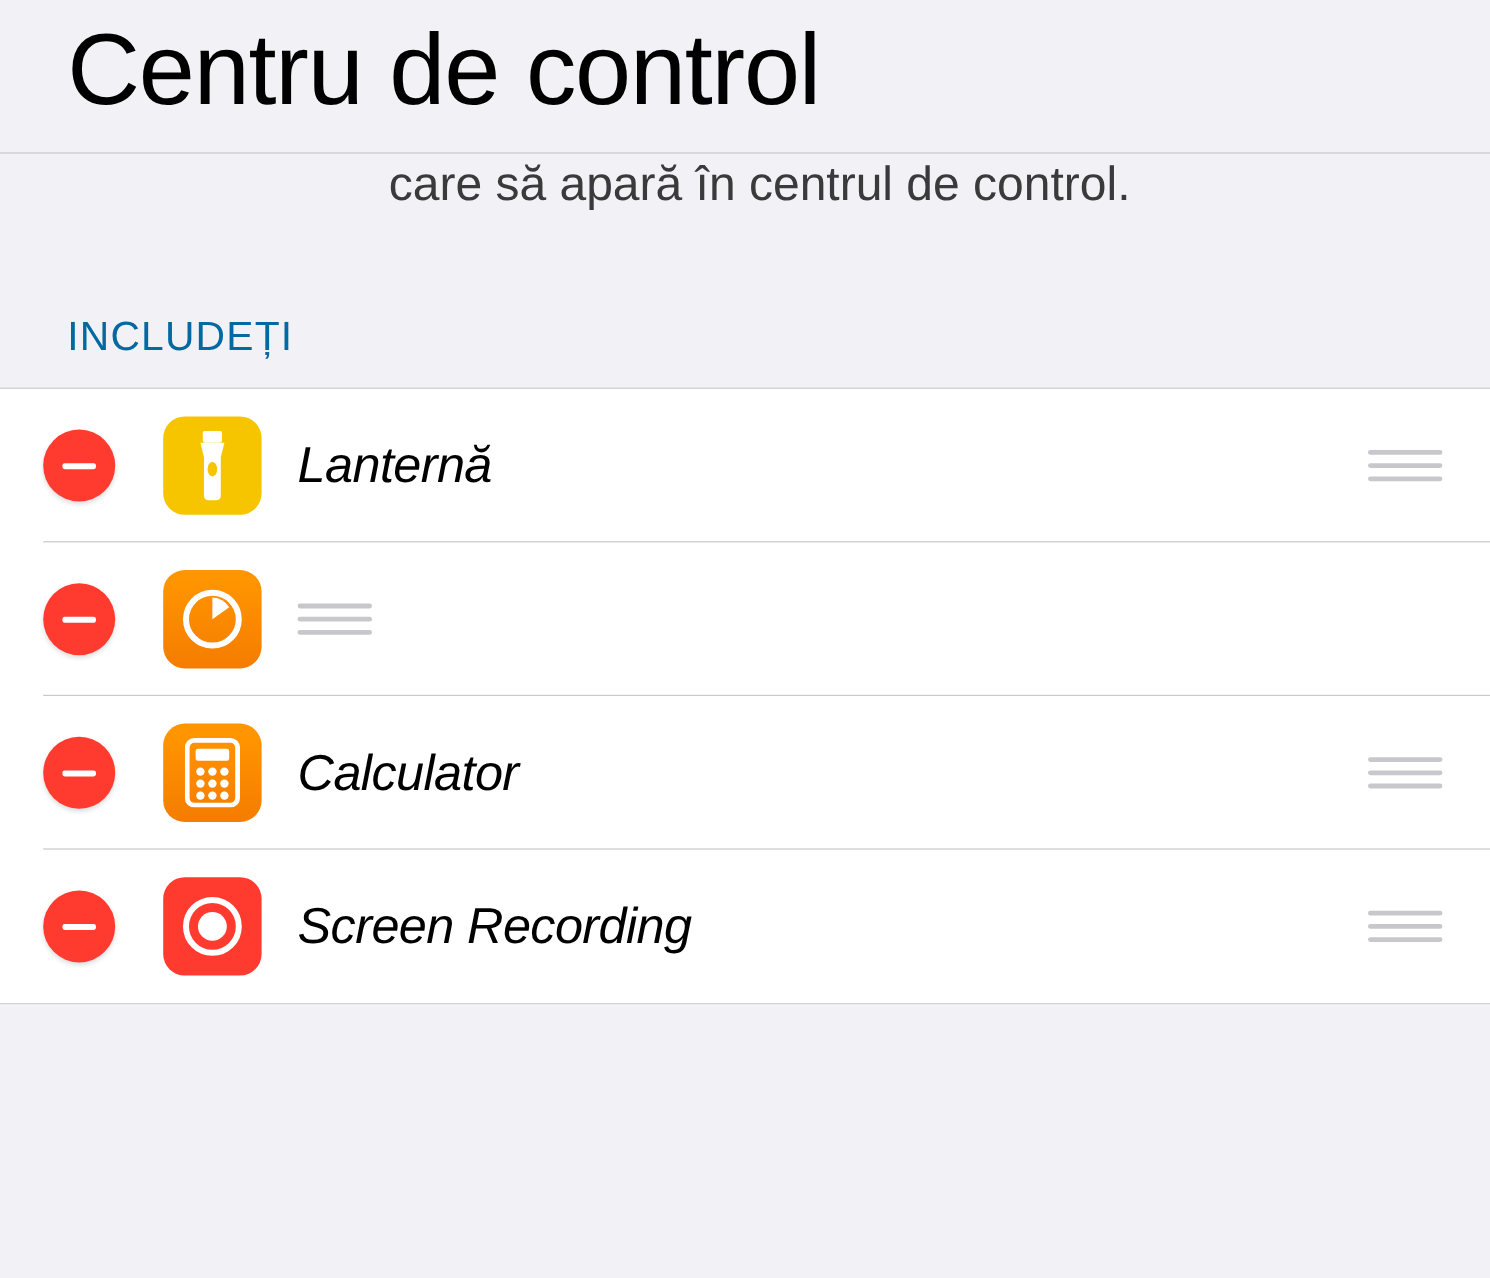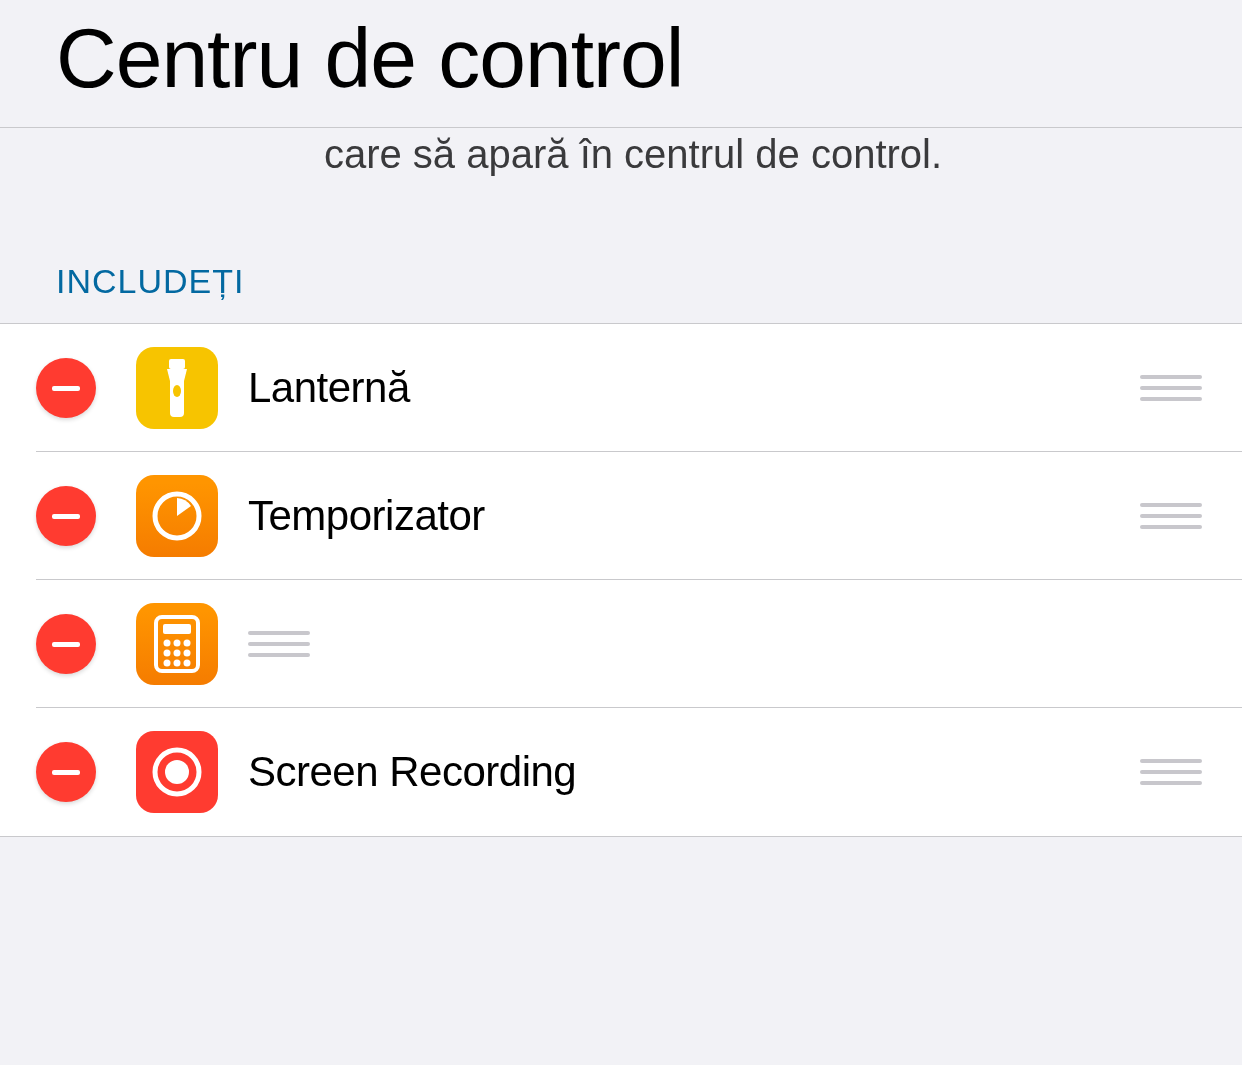--- a/index.html
+++ b/index.html
@@ -35,20 +35,21 @@
     .section-label {
       font-size: 34px;
       color: #0369a1;
       letter-spacing: 1px;
       padding: 0 56px 22px 56px;
     }
     .list {
       background: #fff;
       border-top: 1px solid #c9c9cc;
       border-bottom: 1px solid #c9c9cc;
+      font-style: italic;
     }
     .list-row {
       display: flex;
       align-items: center;
       height: 128px;
       padding: 0 36px;
       position: relative;
     }
     .list-row:not(:last-child)::after {
       content: "";
@@ -149,21 +150,20 @@
   <div class="list-row">
     <div class="delete-btn">
       <div class="minus"></div>
     </div>
     <div class="app-icon icon-timer">
       <svg width="56" height="56" viewBox="0 0 56 56">
         <circle cx="28" cy="28" r="22" fill="none" stroke="#fff" stroke-width="5"></circle>
         <path d="M28 28 L28 10 A18 18 0 0 1 42 18 Z" fill="#fff"></path>
       </svg>
     </div>
-    <div class="row-label">Temporizator</div>
     <div class="drag-handle">
       <span></span>
         <span></span>
         <span></span>
     </div>
   </div>
 
   <div class="list-row">
     <div class="delete-btn">
       <div class="minus"></div>
@@ -176,20 +176,21 @@
         <circle cx="23" cy="28" r="3.5" fill="#fff"></circle>
         <circle cx="33" cy="28" r="3.5" fill="#fff"></circle>
         <circle cx="13" cy="38" r="3.5" fill="#fff"></circle>
         <circle cx="23" cy="38" r="3.5" fill="#fff"></circle>
         <circle cx="33" cy="38" r="3.5" fill="#fff"></circle>
         <circle cx="13" cy="48" r="3.5" fill="#fff"></circle>
         <circle cx="23" cy="48" r="3.5" fill="#fff"></circle>
         <circle cx="33" cy="48" r="3.5" fill="#fff"></circle>
       </svg>
     </div>
+    <div class="row-label">Calculator</div>
     <div class="drag-handle">
       <span></span>
         <span></span>
         <span></span>
     </div>
   </div>
 
 
   <div class="list-row">
     <div class="delete-btn">

